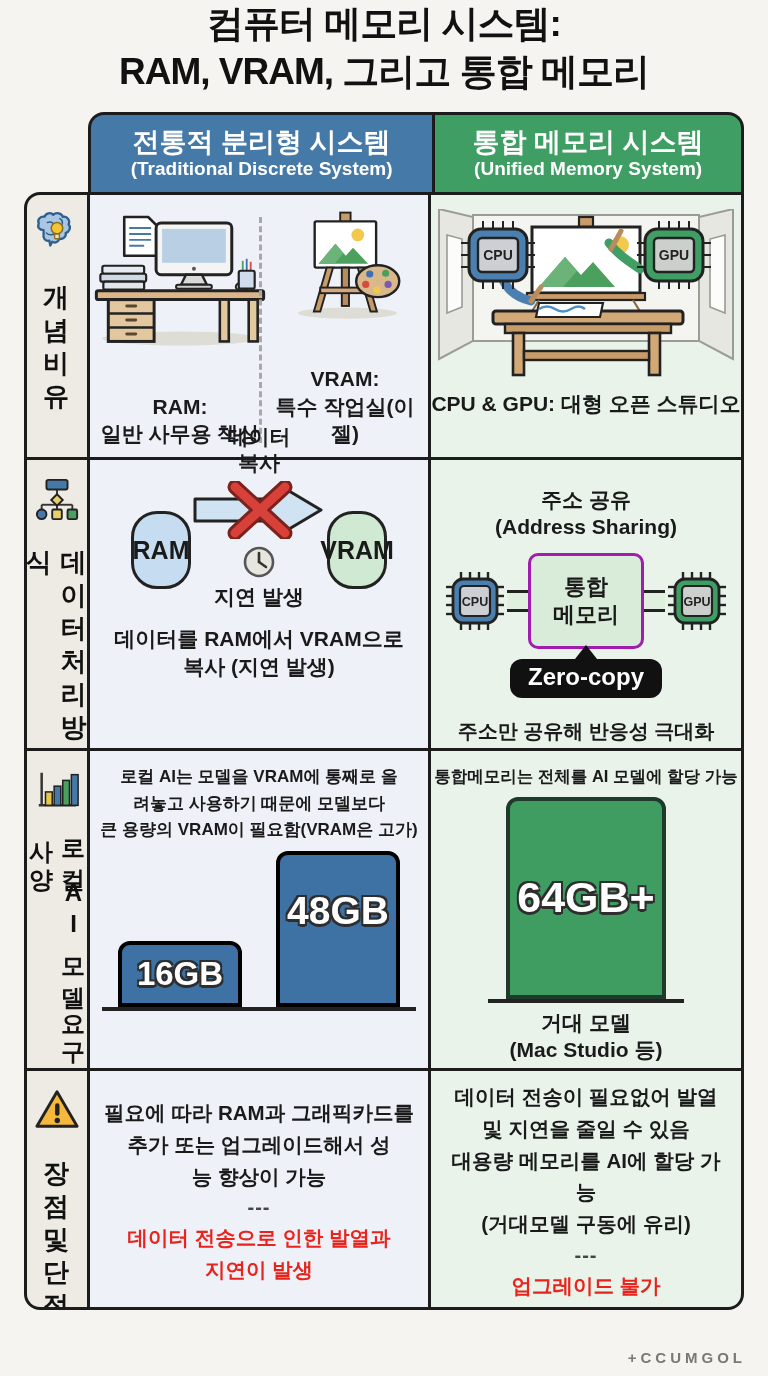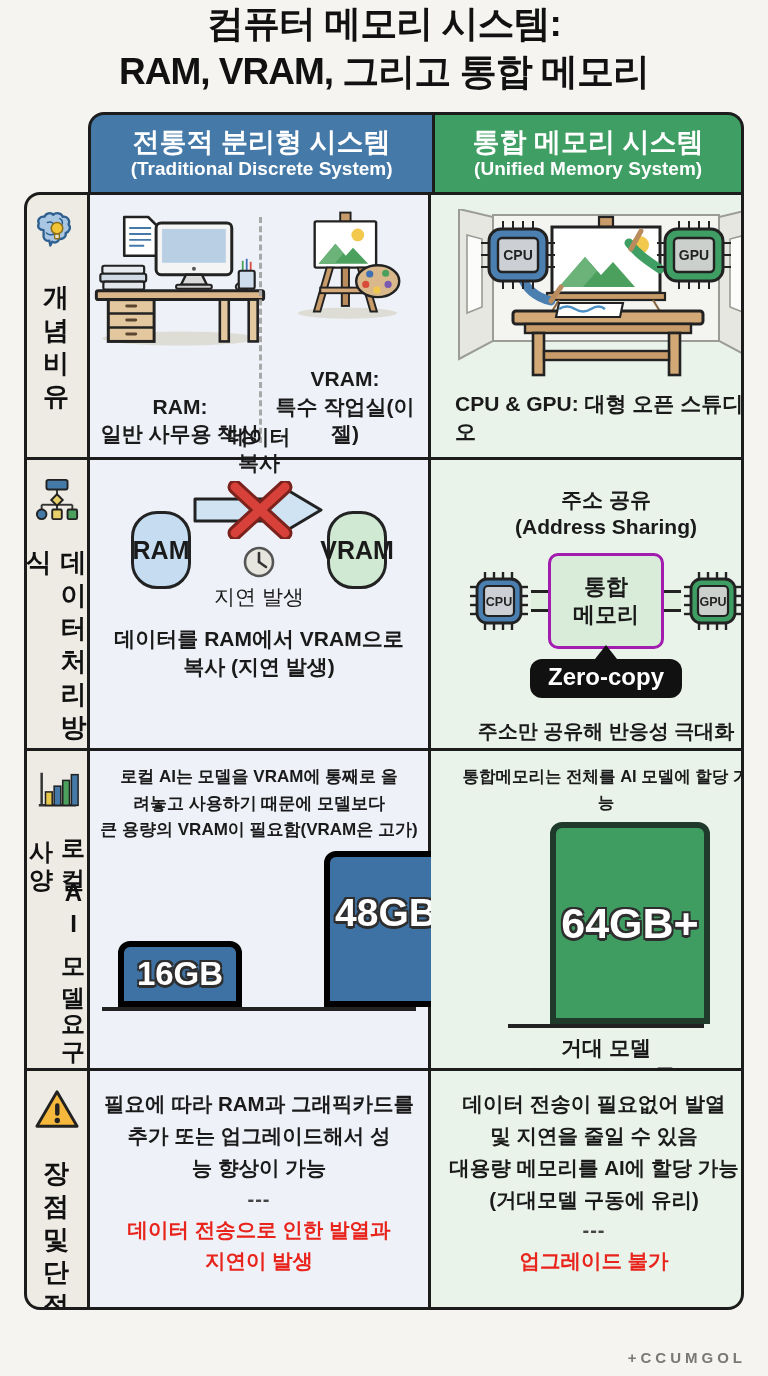--- a/index.html
+++ b/index.html
@@ -23,41 +23,41 @@
   .bodygrid { margin:0 24px; height:1118px; display:grid;
               grid-template-columns:60px 338px 1fr;
               grid-template-rows:262px 288px 317px 1fr;
               gap:3px; background:#1c1c1c; border:3px solid #1c1c1c;
               border-radius:16px 0 16px 16px; overflow:hidden; }
   .rail { background:#edebe4; display:flex; flex-direction:column; align-items:center; padding-top:16px; }
   .rail .ricon { width:46px; height:46px; flex:0 0 auto; }
   .rail .rlabel { margin-top:10px; writing-mode:vertical-rl; text-orientation:upright;
                   font-size:26px; font-weight:800; color:#111; letter-spacing:7px; }
   .cell-l { background:#eef1f7; position:relative; }
-  .cell-r { background:#e9f3ea; position:relative;padding-left:24px; }
+  .cell-r { background:#e9f3ea; position:relative; }
 
   
   .r1l { display:flex; justify-content:space-around; padding:16px 4px 10px; height:100%; }
   .fig { display:flex; flex-direction:column; align-items:center; justify-content:space-between;gap:44px; }
   .fig .cap { text-align:center; font-size:21px; font-weight:800; color:#1a1a1a; line-height:1.3; }
   .divider-dashed { position:absolute; left:50%; top:22px; bottom:14px; border-left:3px dashed #a8a8a8; }
   .r1r { display:flex; flex-direction:column; align-items:center; padding-top:14px; height:100%; }
   .r1r .cap { margin-top:9px; font-size:21px; font-weight:800; color:#1a1a1a; }
 
   
   .r2l { display:flex; flex-direction:column; align-items:center; padding-top:30px; height:100%; }
   .flow { display:flex; align-items:center; }
   .membox { width:60px; height:78px; border:3px solid #222; border-radius:26px;
             display:flex; align-items:center; justify-content:center;
             font-size:25px; font-weight:800; color:#1a1a1a; }
   .membox.ram  { background:#c6ddf1; }
   .membox.vram { background:#cfe9d2; }
   .arrowstack { display:flex; flex-direction:column; align-items:center; width:136px; margin-top:-66px; }
   .copylbl { text-align:center; font-size:21px; font-weight:800; color:#1a1a1a; line-height:1.25; margin-bottom:4px; }
-  .delaylbl { margin-top:4px; font-size:21px; font-weight:400; color:#1a1a1a; }
+  .delaylbl { margin-top:4px; font-size:21px; font-weight:700; color:#1a1a1a; }
   .r2cap { margin-top:14px; text-align:center; font-size:21px; font-weight:800; color:#1a1a1a; line-height:1.35; }
 
   
   .r2r { display:flex; flex-direction:column; align-items:center; padding-top:26px; height:100%; }
   .r2r .head { text-align:center; font-size:21px; font-weight:800; color:#1a1a1a; line-height:1.3; }
   .busrow { display:flex; align-items:center; width:100%; padding:0 12px; margin-top:12px; }
   .bus { flex:1; height:22px; background:#dff0df; border-top:3px solid #222; border-bottom:3px solid #222; }
   .unibox { width:116px; height:96px; background:#d9ecd9; border:3px solid #a21caf; border-radius:10px;
             display:flex; flex-direction:column; align-items:center; justify-content:center;
             font-size:22px; font-weight:800; color:#1a1a1a; line-height:1.25; flex:0 0 auto; }
@@ -65,22 +65,22 @@
          border-bottom:14px solid #111; margin-top:-4px; }
   .zbadge { background:#111; color:#fff; font-size:24px; font-weight:800;
             padding:4px 18px 7px; border-radius:12px; }
   .r2r .cap { margin-top:20px; font-size:20px; font-weight:800; color:#1a1a1a; }
 
   
   .r3 { display:flex; flex-direction:column; align-items:center; padding-top:13px; height:100%; }
   .r3 .desc { text-align:center; font-size:17px; font-weight:800; color:#1a1a1a; line-height:1.55; }
   .chart { display:flex; flex-direction:column; align-items:center; }
   .bars { display:flex; align-items:flex-end; gap:34px; }
-  .bar { border:6px solid #000000; border-radius:12px 12px 0 0; display:flex;
-         align-items:center; justify-content:center;margin-left:48px; }
+  .bar { border:4px solid #000000; border-radius:12px 12px 0 0; display:flex;
+         align-items:center; justify-content:center; }
   .bar-blue { background:#3e72a4; }
   .bar-green { background:#3f9d62; border-color:#1f3a2b; }
   .bar-val { color:#fff; font-weight:800;
              text-shadow:-2px -2px 0 #2e2e2e, 2px -2px 0 #2e2e2e, -2px 2px 0 #2e2e2e, 2px 2px 0 #2e2e2e, 0 3px 0 #2e2e2e; }
   .baseline { border-top:4px solid #222; }
   .xlabels { display:flex; justify-content:space-between; margin-top:6px; }
   .xlab { text-align:center; font-size:19px; font-weight:800; color:#1a1a1a; line-height:1.3; }
 
   
   .r4 { display:flex; flex-direction:column; align-items:center; justify-content:center;

